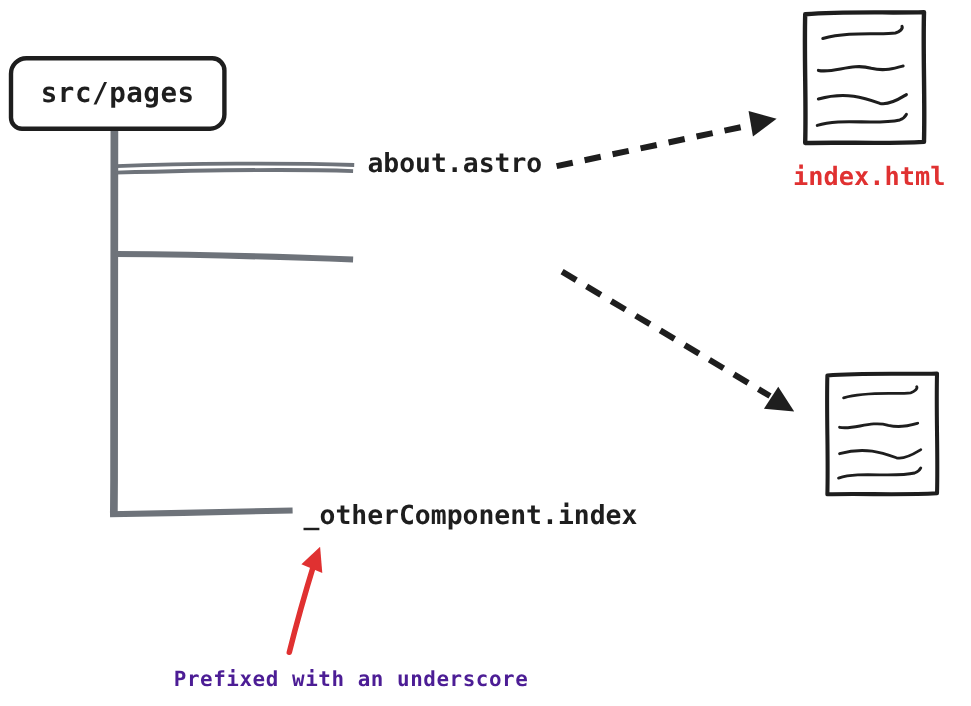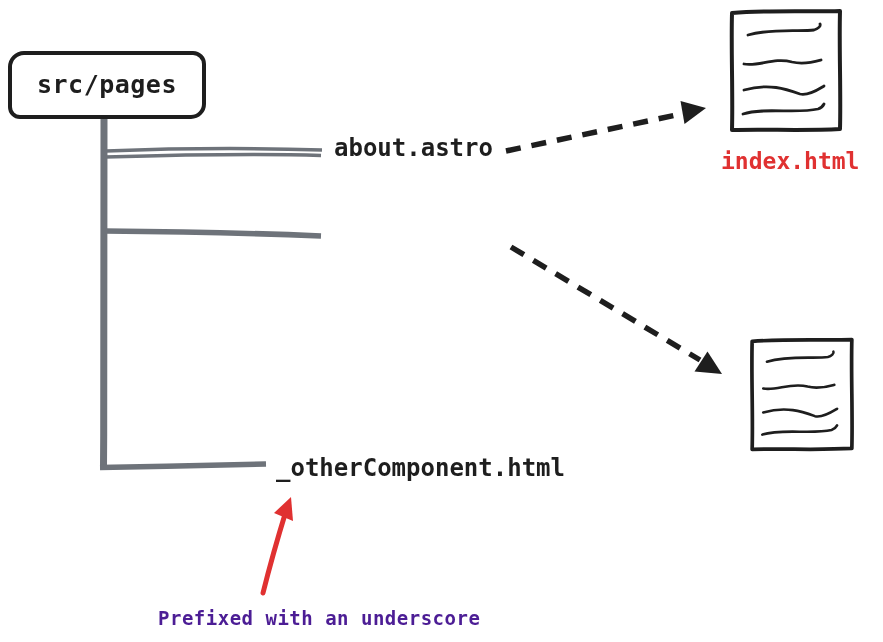--- a/index.html
+++ b/index.html
@@ -83,21 +83,21 @@
       <path d="M263,593 C270,565 278,537 286,511" stroke="#e03131" stroke-width="5" stroke-linecap="round" fill="none"></path>
       <polygon points="291,497 293,521 274,513" fill="#e03131"></polygon>
     </g>
   </svg>
 
   <div class="abs folder-box">
     <span class="folder-label">src/pages</span>
   </div>
 
   <div class="abs file-label" style="left:334px;top:134px;">about.astro</div>
-  <div class="abs file-label" style="left:276px;top:454px;">_otherComponent.html</div>
+  <div class="abs file-label" style="left:276px;top:454px;">_otherComponent.index</div>
 
   <svg class="abs" style="left:724px;top:5px;" width="124" height="130" viewBox="0 0 124 130">
     <path d="M8,8 C45,5 85,7 116,6 C115,45 117,85 116,124 C80,126 42,124 8,125 C9,86 7,47 8,8 Z" fill="#ffffff" stroke="#1e1e1e" stroke-width="4" stroke-linejoin="round"></path>
     <path d="M24,30 C48,23 76,27 90,25 C94,24 97,21 96,19" fill="none" stroke="#1e1e1e" stroke-width="2.8" stroke-linecap="round"></path>
     <path d="M20,59 C34,62 50,52 68,57 C80,60 90,57 97,55" fill="none" stroke="#1e1e1e" stroke-width="2.8" stroke-linecap="round"></path>
     <path d="M20,85 C45,78 62,84 76,89 C85,91 95,84 100,81" fill="none" stroke="#1e1e1e" stroke-width="2.8" stroke-linecap="round"></path>
     <path d="M19,109 C40,102 72,109 94,104 C97,103 99,101 100,99" fill="none" stroke="#1e1e1e" stroke-width="2.8" stroke-linecap="round"></path>
   </svg>
 
   <svg class="abs" style="left:741px;top:334px;" width="122" height="120" viewBox="0 0 124 130">

